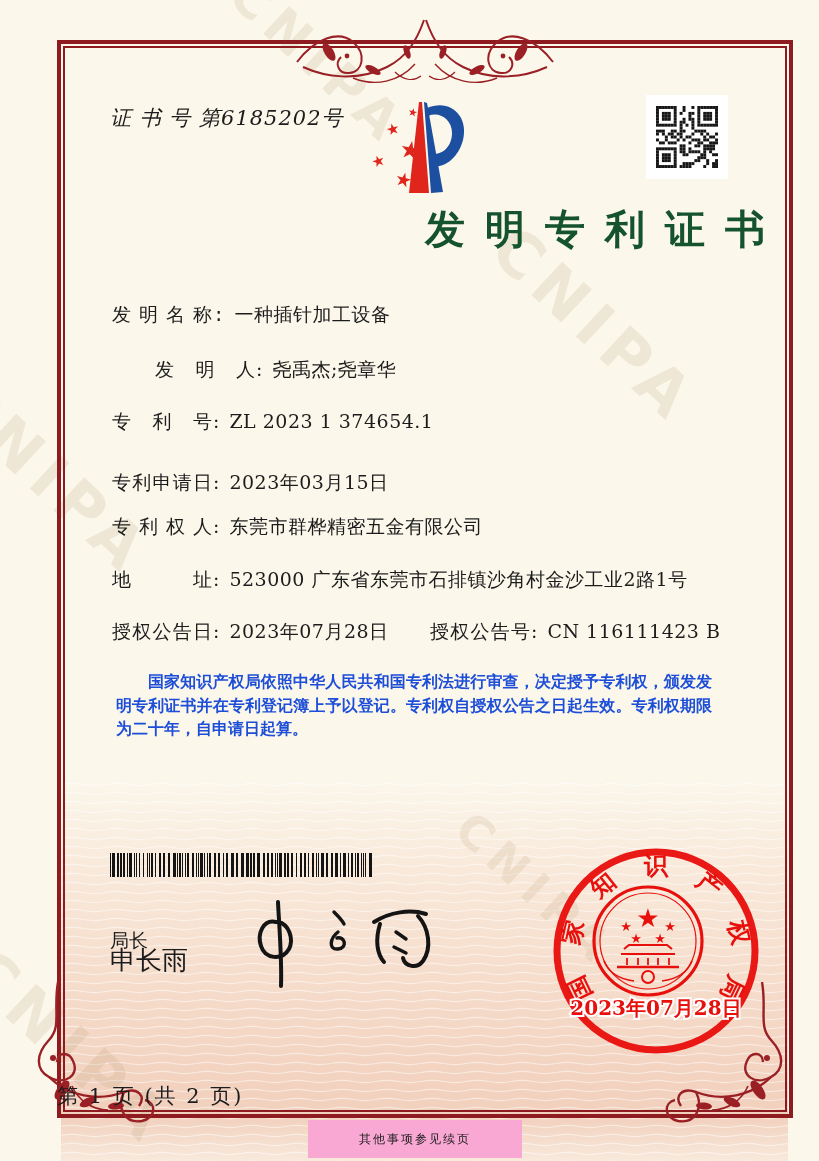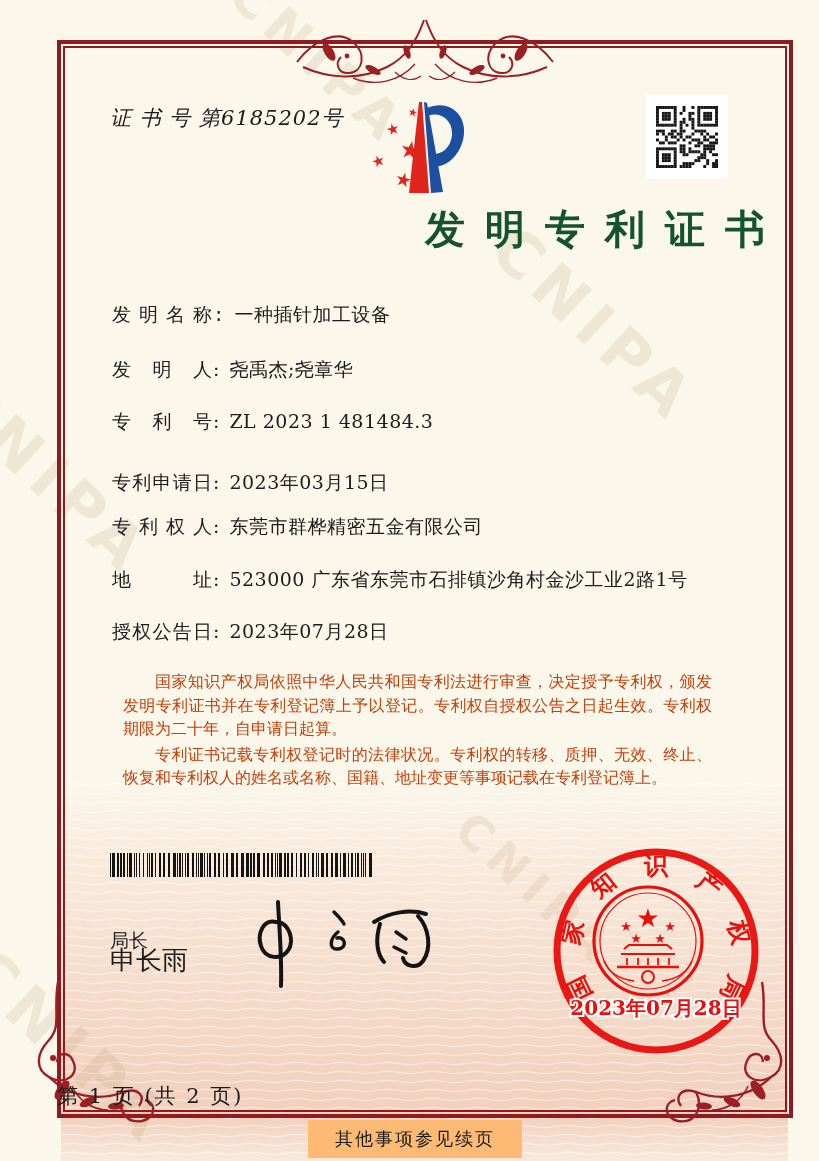--- a/index.html
+++ b/index.html
@@ -66,46 +66,46 @@
   .title{
     position:absolute;left:57px;top:202px;width:728px;
     text-align:right;font-size:40px;font-weight:bold;
     letter-spacing:20px;text-indent:20px;color:#14532d;z-index:4;
   }
   
   .field-row{position:absolute;left:112px;width:600px;font-size:19px;line-height:26px;z-index:4;white-space:nowrap;}
   .flabel{display:inline-block;width:100px;text-align:justify;text-align-last:justify;vertical-align:top;}
   .fcolon{display:inline-block;margin:0 10px 0 1px;}
   .fvalue{letter-spacing:0.5px;}
-  .row1{top:303px;font-family:Liberation Mono, monospace;}.row2{top:356px;}.row3{top:408px;}
+  .row1{top:303px;font-family:Liberation Mono, monospace;}.row2{top:356px;margin-left:43px;}.row3{top:408px;}
   .row4{top:461px;margin-top:8px;}.row5{top:513px;}.row6{top:566px;}.row7{top:618px;}
   .pair2{position:absolute;left:318px;top:0;}
   
   .paras{position:absolute;left:112px;top:670px;width:600px;z-index:4;}
   .paras p{
-    margin:0 0 2px 11px;font-size:16px;line-height:23.5px;
-    text-align:justify;text-indent:2em;color:#c2410c;
+    margin:0 0 2px 4px;font-size:16px;line-height:23.5px;
+    text-align:justify;text-indent:2em;color:#1d4ed8;font-weight:bold;
   }
   
   .barcode{position:absolute;left:110px;top:853px;z-index:4;}
   .director-label{position:absolute;left:110px;top:928px;font-size:19px;z-index:4;font-family:Liberation Serif, serif;}
   .director-name{position:absolute;left:110px;top:943px;font-size:26px;z-index:4;font-family:Liberation Sans, sans-serif;}
   .signature{position:absolute;left:248px;top:896px;z-index:4;}
   .seal{position:absolute;left:546px;top:841px;z-index:5;}
   .seal-char{font-size:24px;font-weight:bold;fill:#e8100c;font-family:"DejaVu Serif","Liberation Serif",serif;}
   
   .page-info{
     position:absolute;left:57px;top:1082px;width:728px;text-align:left;
     font-size:21px;letter-spacing:2px;z-index:4;
   }
   .note-box{
     position:absolute;left:308px;top:1120px;width:214px;height:38px;
-    background:#fdba74;z-index:6;
+    background:#f9a8d4;z-index:6;
     display:flex;align-items:center;justify-content:center;
-    font-size:18px;letter-spacing:2px;
+    font-size:12px;letter-spacing:2px;
   }
 </style>
 </head>
 <body>
 
 <div class="watermark wm1">CNIPA</div>
 <div class="watermark wm2">CNIPA</div>
 <div class="watermark wm3">CNIPA</div>
 <div class="watermark wm4">CNIPA</div>
 <div class="watermark wm5">CNIPA</div>
@@ -393,38 +393,40 @@
 
 <div class="title">发明专利证书</div>
 
 <div class="field-row row1">
   <span class="flabel">发明名称</span><span class="fcolon">:</span><span class="fvalue">一种插针加工设备</span>
 </div>
 <div class="field-row row2">
   <span class="flabel">发明人</span><span class="fcolon">:</span><span class="fvalue">尧禹杰;尧章华</span>
 </div>
 <div class="field-row row3">
-  <span class="flabel">专利号</span><span class="fcolon">:</span><span class="fvalue">ZL 2023 1 481484.3</span>
+  <span class="flabel">专利号</span><span class="fcolon">:</span><span class="fvalue">ZL 2023 1 374654.1</span>
 </div>
 <div class="field-row row4">
   <span class="flabel">专利申请日</span><span class="fcolon">:</span><span class="fvalue">2023年03月15日</span>
 </div>
 <div class="field-row row5">
   <span class="flabel">专利权人</span><span class="fcolon">:</span><span class="fvalue">东莞市群桦精密五金有限公司</span>
 </div>
 <div class="field-row row6">
   <span class="flabel">地址</span><span class="fcolon">:</span><span class="fvalue">523000 广东省东莞市石排镇沙角村金沙工业2路1号</span>
 </div>
 <div class="field-row row7">
   <span class="flabel">授权公告日</span><span class="fcolon">:</span><span class="fvalue">2023年07月28日</span>
+  <span class="pair2">
+    <span class="flabel">授权公告号</span><span class="fcolon">:</span><span class="fvalue">CN 116111423 B</span>
+  </span>
 </div>
 
 <div class="paras">
   <p>国家知识产权局依照中华人民共和国专利法进行审查，决定授予专利权，颁发发明专利证书并在专利登记簿上予以登记。专利权自授权公告之日起生效。专利权期限为二十年，自申请日起算。</p>
-  <p>专利证书记载专利权登记时的法律状况。专利权的转移、质押、无效、终止、恢复和专利权人的姓名或名称、国籍、地址变更等事项记载在专利登记簿上。</p>
 </div>
 
 <svg class="barcode" id="barcode" width="262" height="24" fill="#141414">
     <rect x="0" y="0" width="1" height="24"></rect>
     <rect x="2" y="0" width="3" height="24"></rect>
     <rect x="7" y="0" width="2" height="24"></rect>
     <rect x="10" y="0" width="2" height="24"></rect>
     <rect x="13" y="0" width="2" height="24"></rect>
     <rect x="17" y="0" width="1" height="24"></rect>
     <rect x="19" y="0" width="3" height="24"></rect>

